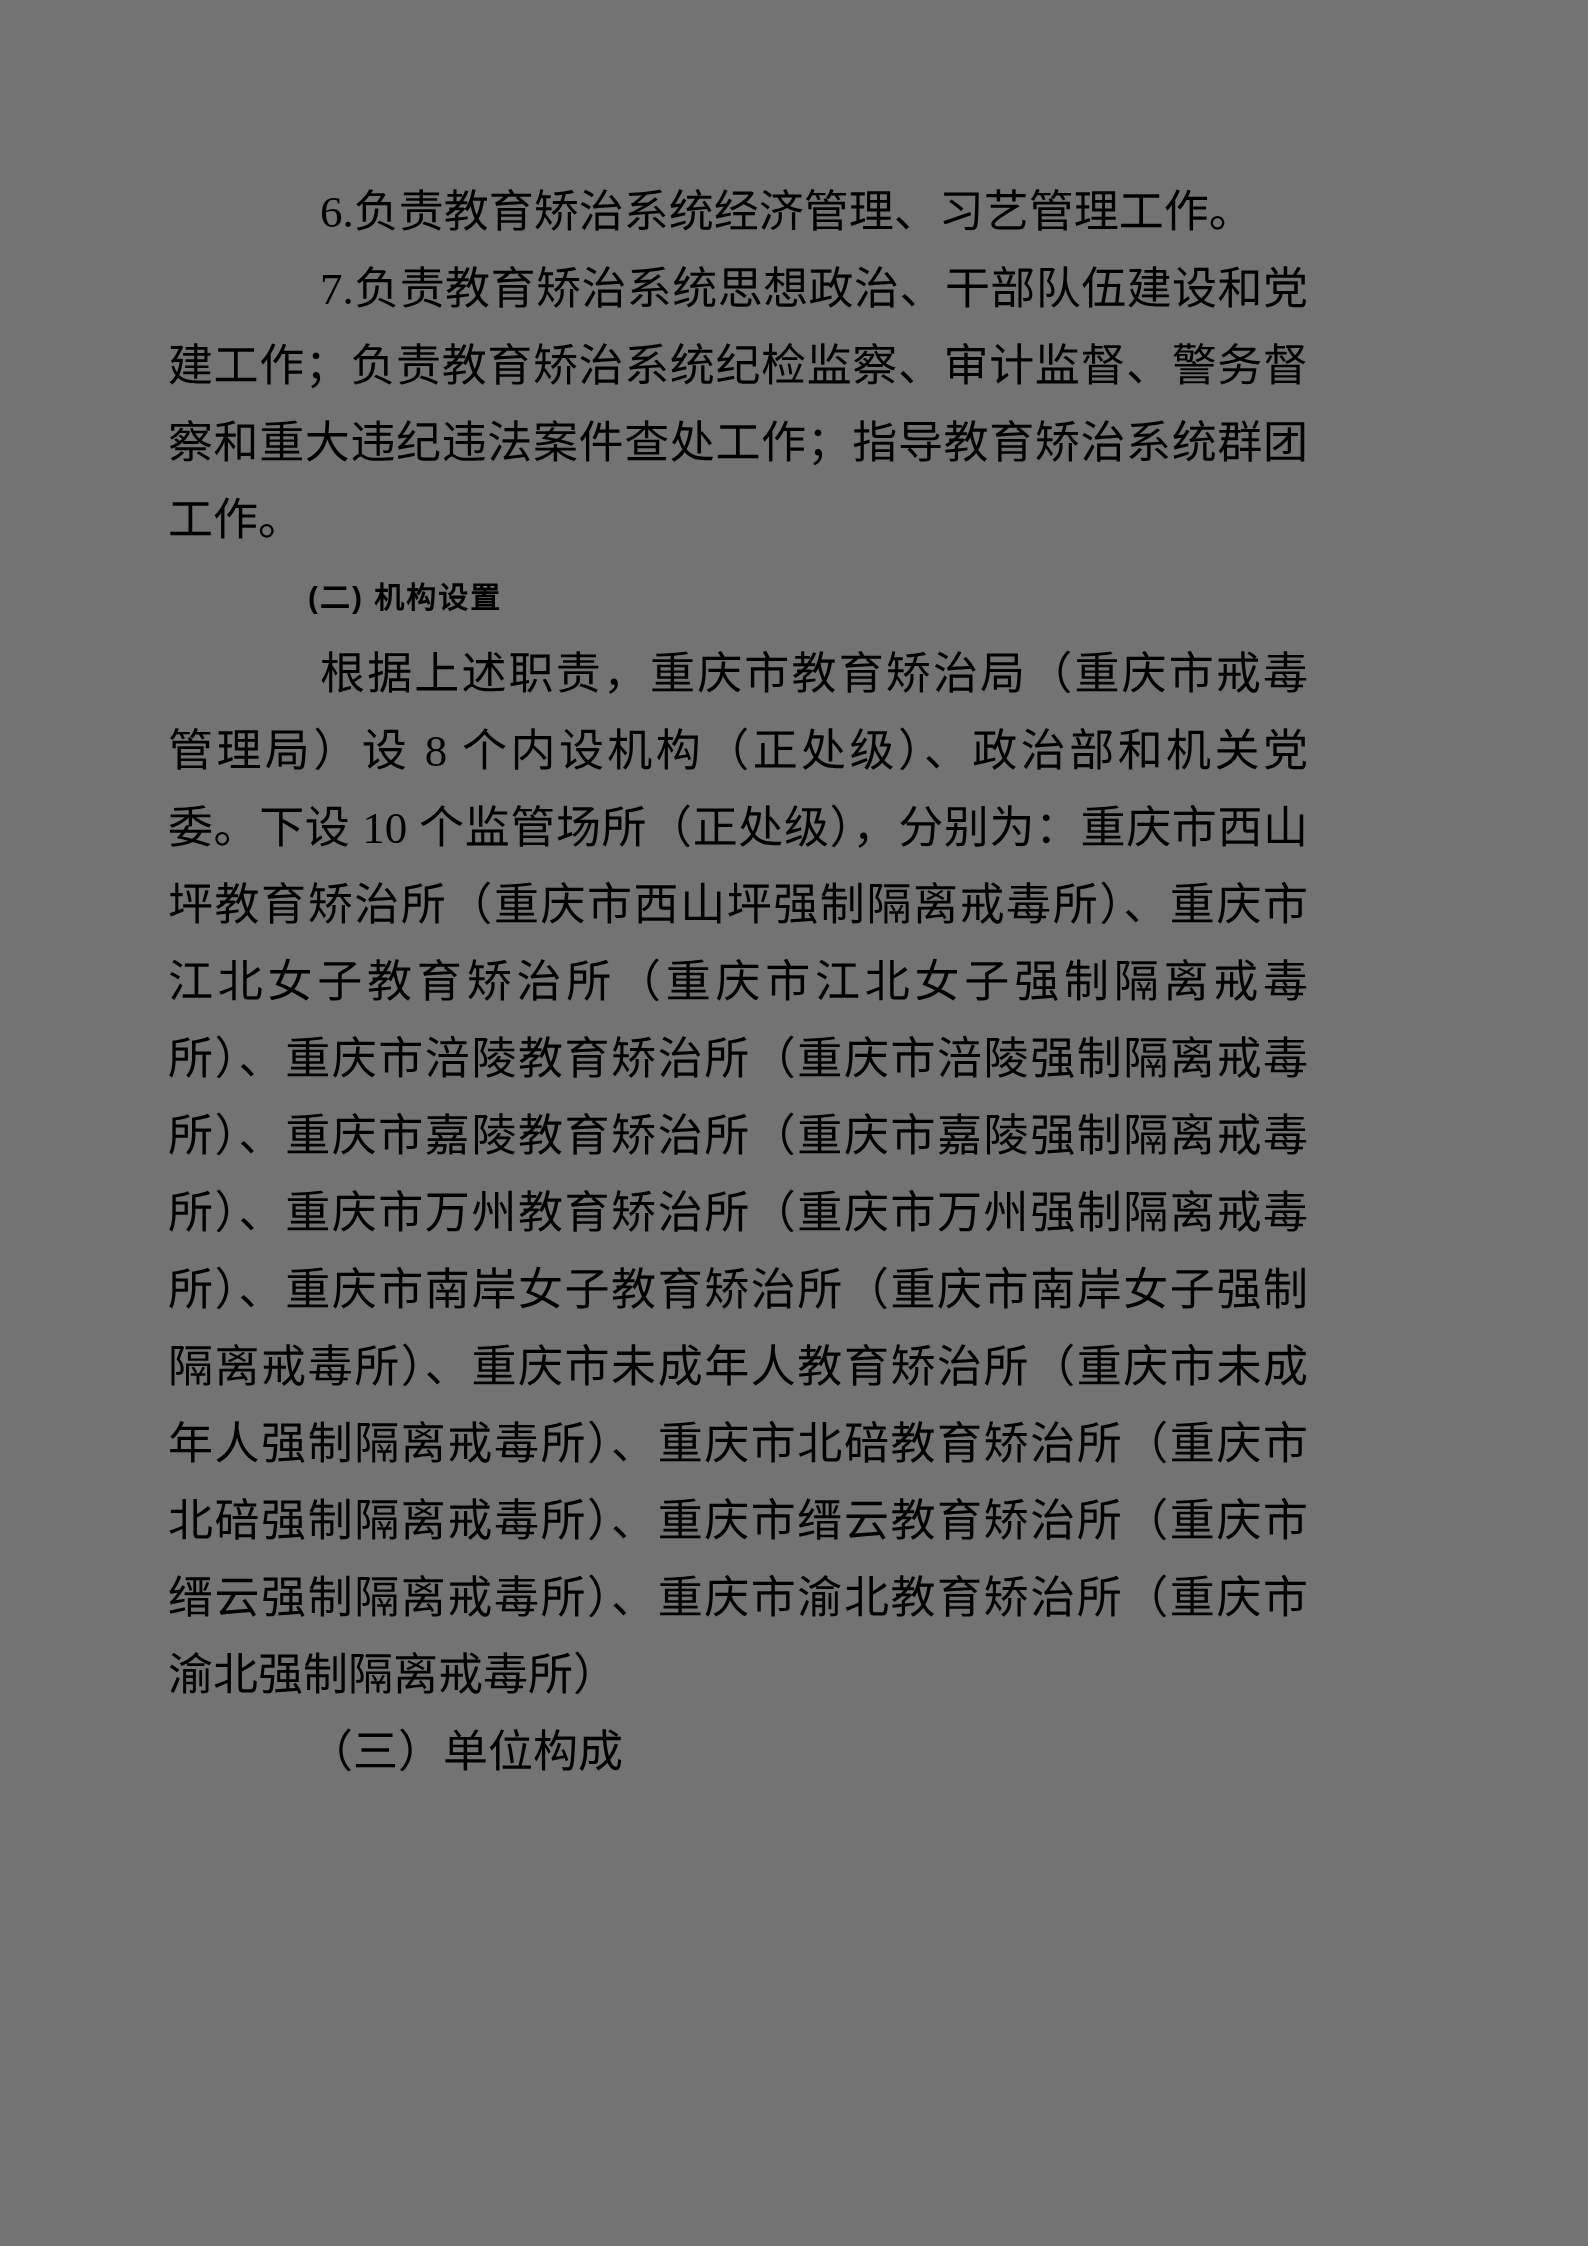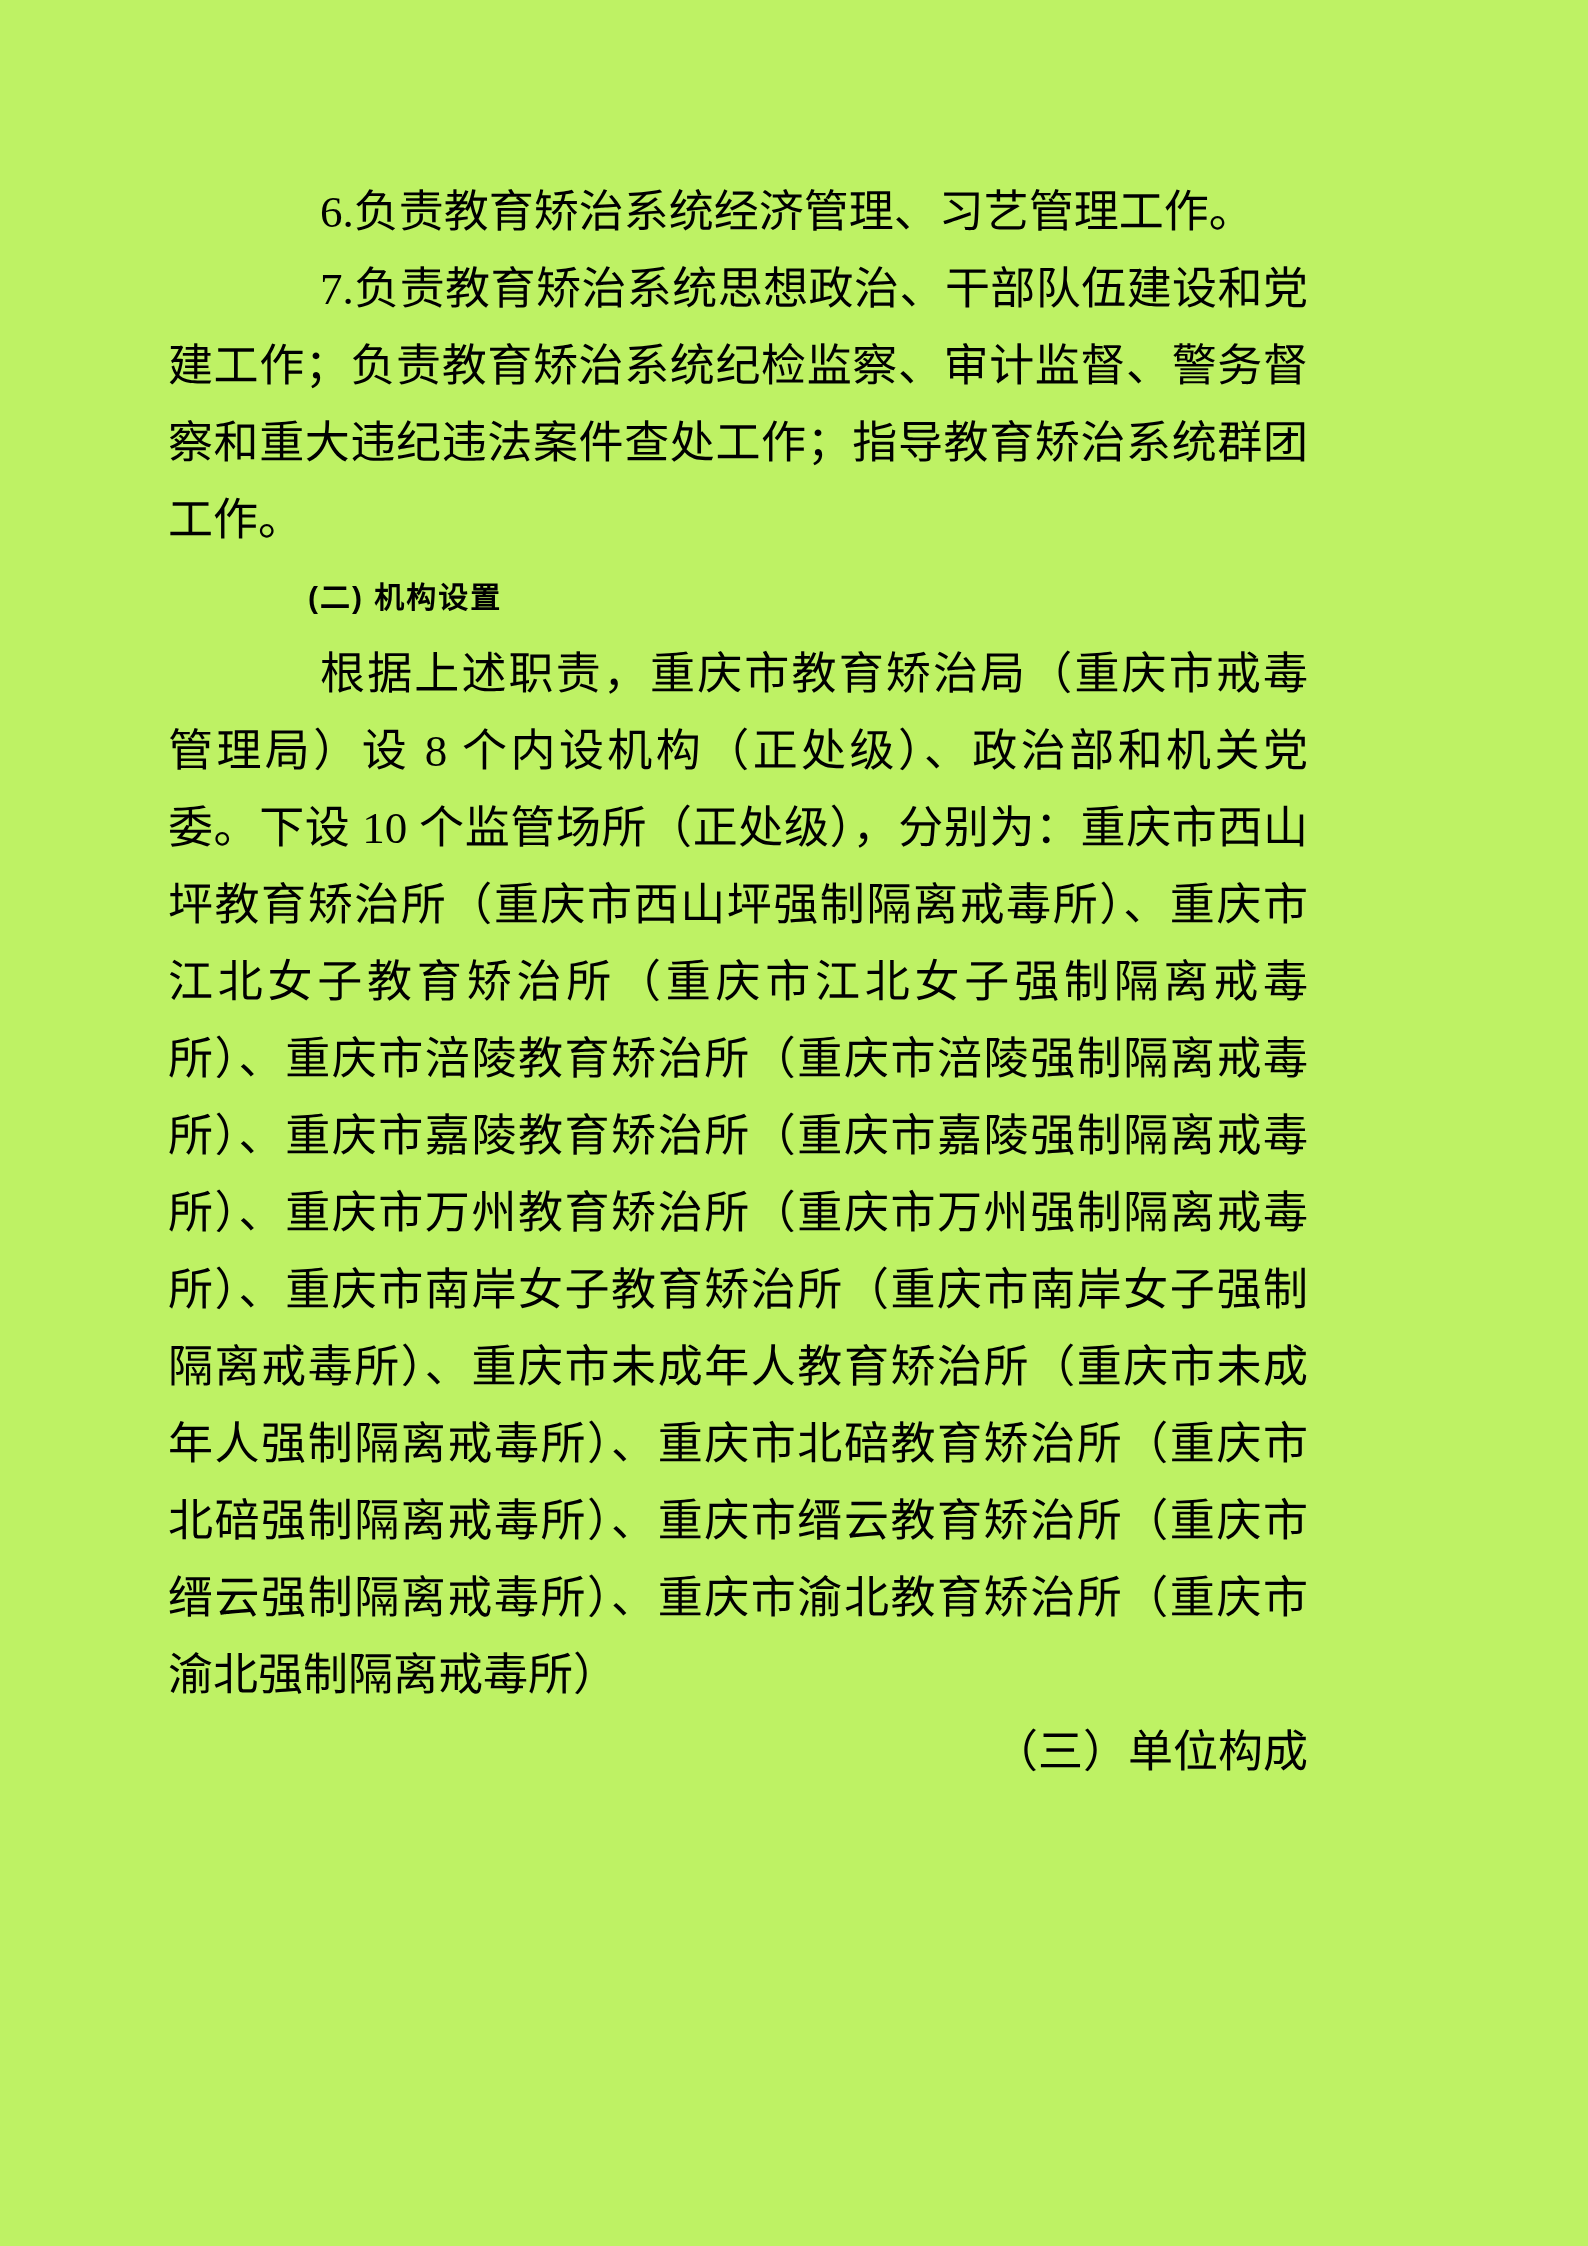--- a/index.html
+++ b/index.html
@@ -4,21 +4,21 @@
 <style>
   html, body {
     margin: 0;
     padding: 0;
     background: #ffffff;
   }
   .page {
     position: relative;
     width: 1588px;
     height: 2246px;
-    background: #bef264;
+    background: #737373;
     box-sizing: border-box;
     padding: 174px 280px 0 168px;
     overflow: hidden;
   }
   .doc {
     color: #000000;
     font-family: "Liberation Serif", "DejaVu Serif", serif;
     font-size: 45px;
     line-height: 77px;
   }
@@ -35,21 +35,21 @@
     font-weight: 700;
     font-size: 30px;
     line-height: 77px;
     text-indent: 140px;
     text-align: left;
     letter-spacing: 2px;
   }
   .heading-regular {
     margin: 0;
     text-indent: 140px;
-    text-align: right;
+    text-align: left;
   }
 </style>
 </head>
 <body>
 
 <div class="page">
   <div class="doc">
     <p class="para">6.负责教育矫治系统经济管理、习艺管理工作。</p>
     <p class="para">7.负责教育矫治系统思想政治、干部队伍建设和党建工作；负责教育矫治系统纪检监察、审计监督、警务督察和重大违纪违法案件查处工作；指导教育矫治系统群团工作。</p>
     <h3 class="heading-bold">(二) 机构设置</h3>

